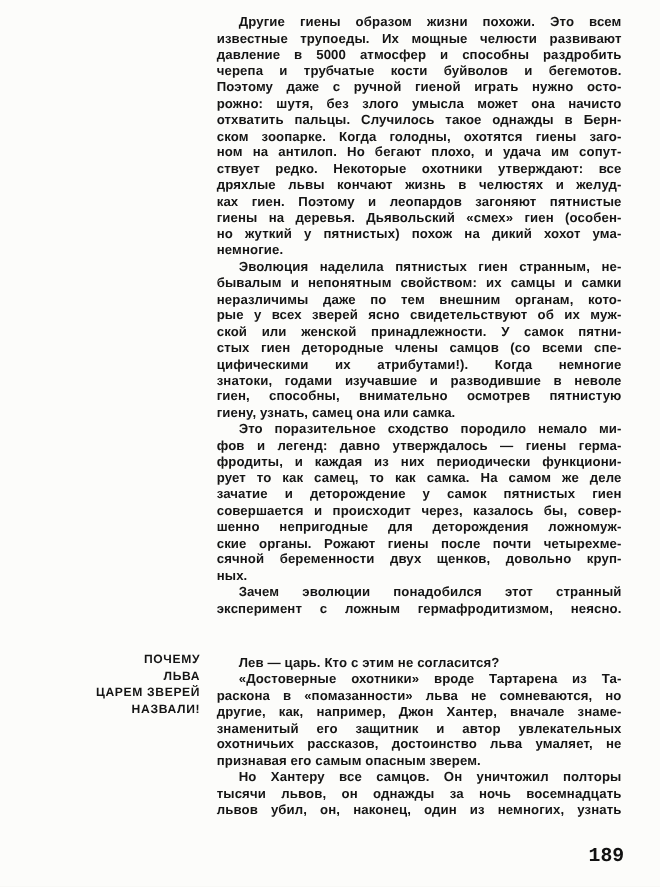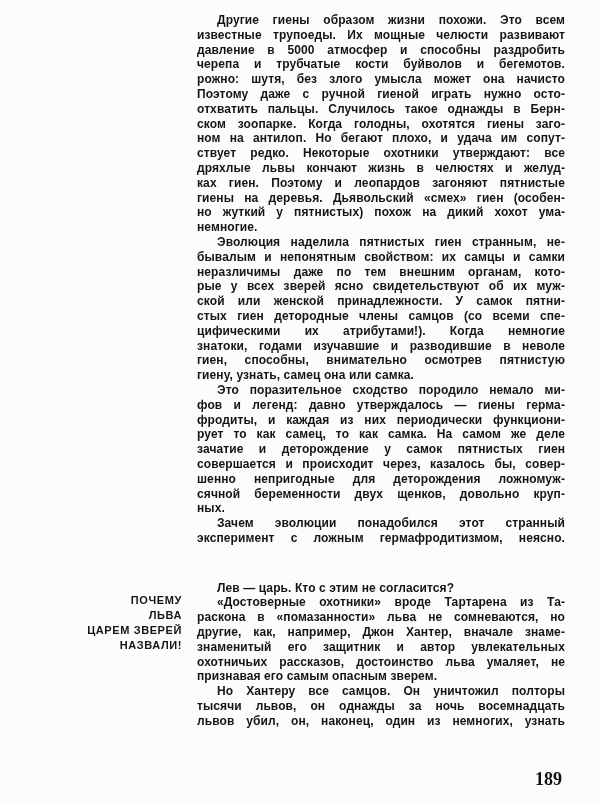--- a/index.html
+++ b/index.html
@@ -41,40 +41,40 @@
   }
   .hline {
     font-size: 11px;
     line-height: 15.1px;
     font-weight: 700;
     letter-spacing: 0.6px;
   }
   .page-number {
     position: absolute;
     left: 535px; top: 769px;
-    font-family: Liberation Serif, serif;
+    font-family: Liberation Mono, monospace;
     font-size: 18px;
     font-weight: 700;
     color: #111;
   }
 </style>
 </head>
 <body>
 
 <div class="page">
 
   <div class="main-col">
     <div>
         <div class="para">
           <div class="line indent">Другие гиены образом жизни похожи. Это всем</div>
           <div class="line">известные трупоеды. Их мощные челюсти развивают</div>
           <div class="line">давление в 5000 атмосфер и способны раздробить</div>
           <div class="line">черепа и трубчатые кости буйволов и бегемотов.</div>
+          <div class="line">Поэтому даже с ручной гиеной играть нужно осто-</div>
           <div class="line">рожно: шутя, без злого умысла может она начисто</div>
-          <div class="line">Поэтому даже с ручной гиеной играть нужно осто-</div>
           <div class="line">отхватить пальцы. Случилось такое однажды в Берн-</div>
           <div class="line">ском зоопарке. Когда голодны, охотятся гиены заго-</div>
           <div class="line">ном на антилоп. Но бегают плохо, и удача им сопут-</div>
           <div class="line">ствует редко. Некоторые охотники утверждают: все</div>
           <div class="line">дряхлые львы кончают жизнь в челюстях и желуд-</div>
           <div class="line">ках гиен. Поэтому и леопардов загоняют пятнистые</div>
           <div class="line">гиены на деревья. Дьявольский «смех» гиен (особен-</div>
           <div class="line">но жуткий у пятнистых) похож на дикий хохот ума-</div>
           <div class="line noj">немногие.</div>
         </div>
@@ -91,20 +91,21 @@
           <div class="line noj">гиену, узнать, самец она или самка.</div>
         </div>
         <div class="para">
           <div class="line indent">Это поразительное сходство породило немало ми-</div>
           <div class="line">фов и легенд: давно утверждалось — гиены герма-</div>
           <div class="line">фродиты, и каждая из них периодически функциони-</div>
           <div class="line">рует то как самец, то как самка. На самом же деле</div>
           <div class="line">зачатие и деторождение у самок пятнистых гиен</div>
           <div class="line">совершается и происходит через, казалось бы, совер-</div>
           <div class="line">шенно непригодные для деторождения ложномуж-</div>
+          <div class="line">ские органы. Рожают гиены после почти четырехме-</div>
           <div class="line">сячной беременности двух щенков, довольно круп-</div>
           <div class="line noj">ных.</div>
         </div>
         <div class="para">
           <div class="line indent">Зачем эволюции понадобился этот странный</div>
           <div class="line">эксперимент с ложным гермафродитизмом, неясно.</div>
         </div>
       </div>
     <div class="section-gap"></div>
     <div>

